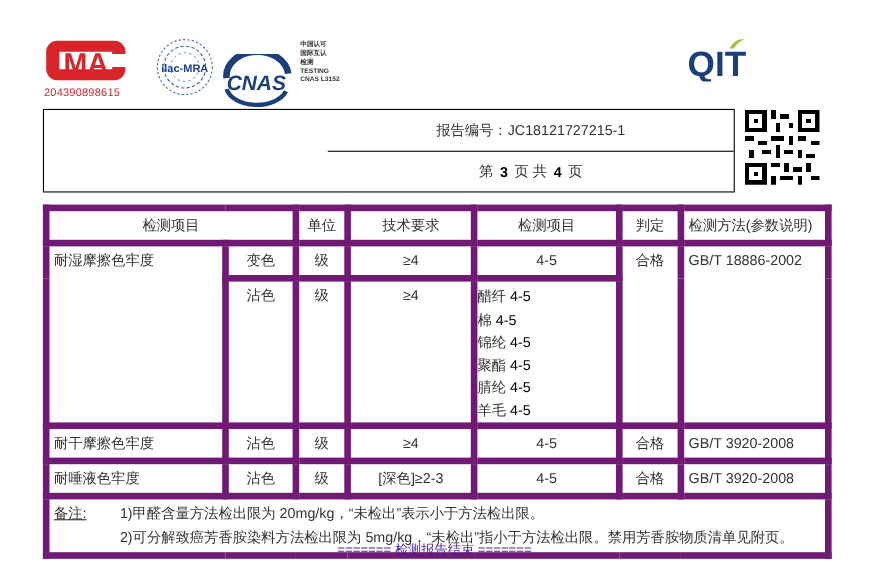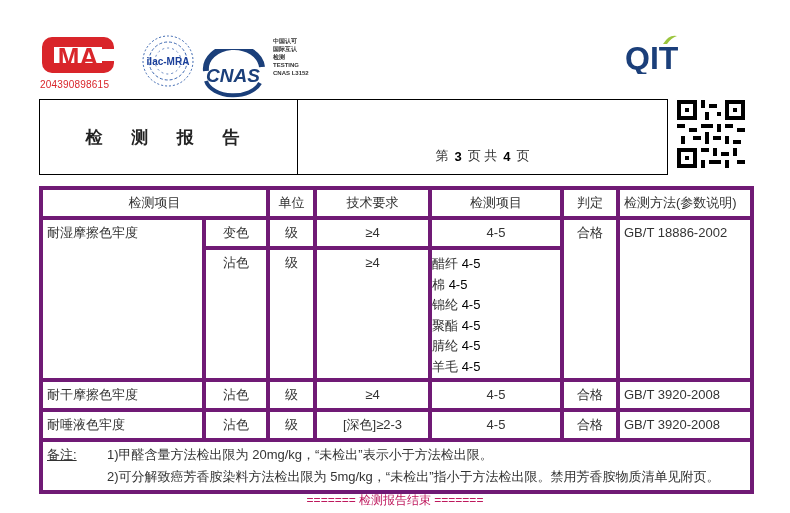--- a/index.html
+++ b/index.html
@@ -18,28 +18,28 @@
   .hdr-left { position:absolute; left:0; top:0; width:257px; height:74px; border-right:1px solid #000;
               display:flex; align-items:center; justify-content:center; font-size:17px; font-weight:bold; letter-spacing:12px; }
   .hdr-r1 { position:absolute; left:258px; top:0; right:0; height:37px; border-bottom:1px solid #000;
             display:flex; align-items:center; justify-content:center; font-size:13px; color:#333; }
   .hdr-r2 { position:absolute; left:258px; top:38px; right:0; height:36px;
             display:flex; align-items:center; justify-content:center; font-size:13px; color:#333; }
   .hdr-r2 b { color:#000; margin:0 6px; }
   .qr { left:677px; top:100px; width:68px; height:68px; }
   
   table.main { position:absolute; left:39px; top:186px; width:711px; border-collapse:collapse; table-layout:fixed; font-size:13px; }
-  table.main td { border:4px solid #701a75; padding:0; height:26px; text-align:center; vertical-align:top; line-height:26px; color:#333; }
+  table.main td { border:6px solid #701a75; padding:0; height:26px; text-align:center; vertical-align:top; line-height:26px; color:#333; }
   table.main td.left { text-align:left; padding-left:4px; }
   .multi { line-height:20.6px; padding-top:4px; text-align:left; }
   .num { color:#000; }
   .notes td { text-align:left !important; line-height:22px !important; padding:2px 4px !important; }
   .note-row { display:flex; }
   .note-label { width:60px;text-decoration:underline; }
-  .footer { left:0; width:790px; top:492px; text-align:center; font-size:12px; color:#be185d; }
+  .footer { left:0; width:790px; top:492px; text-align:center; font-size:12px; color:#4c1d95; }
 </style>
 </head>
 <body>
 
 <div class="abs cma">
   <svg width="80" height="44" viewBox="0 0 80 44">
     <path d="M14 4 H66 A10 10 0 0 1 76 14 V16 H64 V14 H16 V30 H64 V28 H76 V30 A10 10 0 0 1 66 40 H14 A10 10 0 0 1 4 30 V14 A10 10 0 0 1 14 4 Z" fill="#d9252a"></path>
     <text x="40" y="33" text-anchor="middle" font-family="Liberation Sans, sans-serif" font-weight="bold" font-size="26" fill="#d9252a">MA</text>
   </svg>
 </div>
@@ -70,21 +70,24 @@
 </div>
 
 <div class="abs qit">
   <svg width="90" height="40" viewBox="0 0 90 40">
     <path d="M38 10 Q44 0 52 2 Q46 4 42 10 Z" fill="#9bc53d"></path>
     <text x="0" y="35" font-family="Liberation Sans, sans-serif" font-weight="bold" font-size="32" fill="#1b3f7a">QIT</text>
   </svg>
 </div>
 
 <div class="abs hdr">
-  <div class="hdr-left">检 测 报 告</div>
+  <div class="hdr-r1">
+    <span>报告编号：</span>
+    <span>JC18121727215-1</span>
+  </div>
   <div class="hdr-r2">
     <span>第</span>
     <b>3</b>
     <span>页 共</span>
     <b>4</b>
     <span>页</span>
   </div>
 </div>
 
 <div class="abs qr">

